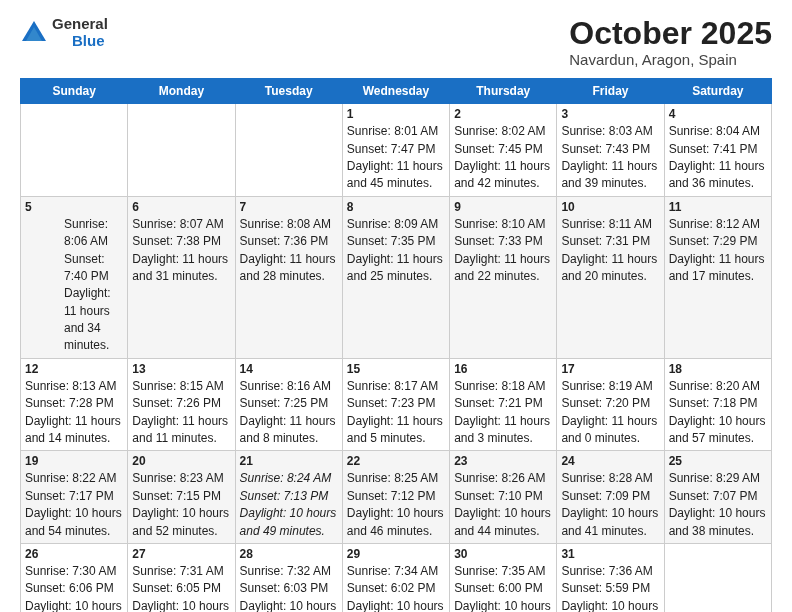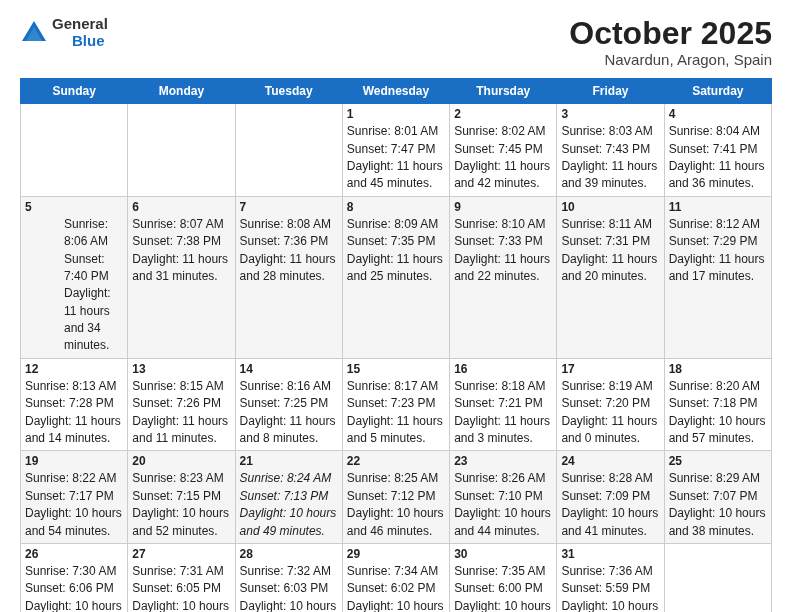--- a/index.html
+++ b/index.html
@@ -42,21 +42,20 @@
       font-size: 15px;
       font-weight: bold;
       color: #1a6fc4;
       margin-left: 20px;
     }
     .logo-icon {
       width: 28px;
       height: 28px;
     }
     .title-block {
-      text-align: right;
     }
     .title-month {
       font-size: 32px;
       font-weight: bold;
       color: #222;
       line-height: 1.1;
     }
     .title-location {
       font-size: 15px;
       color: #444;

